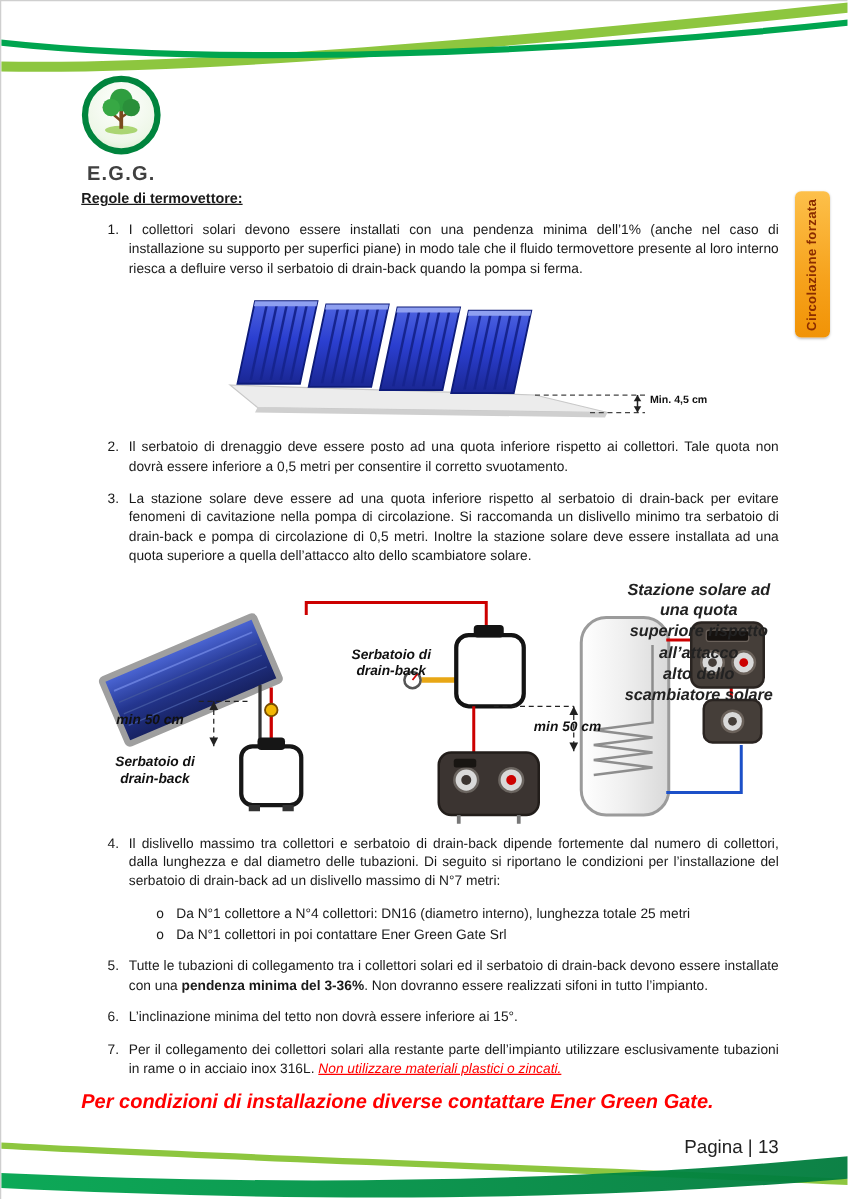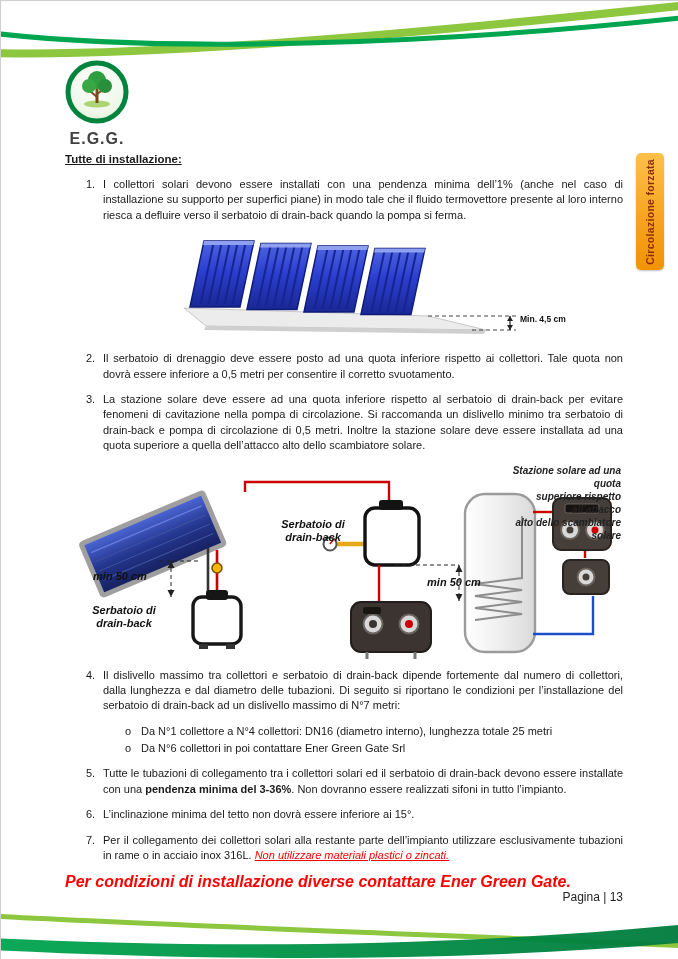--- a/index.html
+++ b/index.html
@@ -19,24 +19,24 @@
   .item .num{flex:none;width:17px;margin-left:21px;}
   .item .txt{flex:1;text-align:justify;}
   .bold{font-weight:bold;}
   .red-underline{color:#FF0000;font-weight:normal;font-style:italic;text-decoration:underline;margin-top:40px;}
   .sub{display:flex;font-size:11px;line-height:1.4;margin:1px 0 2px 60px;}
   .sub .marker{flex:none;width:16px;}
   .sub .sub-txt{flex:1;}
   .fig1{position:relative;width:412px;height:106px;margin:2px 0 12px 105px;}
   .fig2{position:relative;width:556px;height:196px;margin:4px 0 8px 2px;}
   .fig-label{position:absolute;font-size:11px;font-weight:bold;font-style:italic;white-space:pre-line;text-align:center;line-height:1.25;color:#111;}
-  .fig-caption{position:absolute;font-size:10px;font-style:italic;font-weight:bold;white-space:pre-line;text-align:right;line-height:1.3;color:#222;}
+  .fig-caption{position:absolute;font-size:13px;font-style:italic;font-weight:bold;white-space:pre-line;text-align:center;line-height:1.3;color:#222;}
   .fig1-label{position:absolute;left:350px;top:81px;font-size:8.5px;font-weight:bold;color:#111;white-space:nowrap;text-align:center;}
   .red-note{font-size:16px;color:#FF0000;font-weight:bold;font-style:italic;margin-top:4px;}
-  .page-num{position:absolute;right:56px;bottom:56px;font-size:12px;color:#222;}
+  .page-num{position:absolute;right:56px;bottom:34px;font-size:15px;color:#222;}
 </style>
 </head>
 <body>
 
 <div class="page">
 
   <svg class="swoosh-top" width="678" height="72" viewBox="0 0 678 72">
     <path d="M-10,52 C150,56 400,34 688,4" fill="none" stroke="#8DC63F" stroke-width="8"></path>
     <path d="M-10,32 C160,52 430,44 688,16" fill="none" stroke="#00A54F" stroke-width="5"></path>
   </svg>
@@ -59,21 +59,21 @@
       <circle cx="41" cy="27" r="7" fill="#2a8f3a"></circle>
     </svg>
     <div class="logo-text">E.G.G.</div>
   </div>
 
   <div class="side-tab">
     <span>Circolazione forzata</span>
   </div>
 
   <div class="content">
-    <div class="heading">Tutte di installazione:</div>
+    <div class="heading">Regole di termovettore:</div>
 
     <div class="item">
       <span class="num">1.</span>
       <span class="txt">I collettori solari devono essere installati con una pendenza minima dell’1% (anche nel caso di installazione su supporto per superfici piane) in modo tale che il fluido termovettore presente al loro interno riesca a defluire verso il serbatoio di drain-back quando la pompa si ferma.</span>
     </div>
 
     <div class="fig1">
       <svg width="412" height="106" viewBox="0 0 412 106">
         <defs>
           <linearGradient id="pg1" x1="0" y1="0" x2="0" y2="1">
@@ -231,21 +231,21 @@
     <div class="item">
       <span class="num">4.</span>
       <span class="txt">Il dislivello massimo tra collettori e serbatoio di drain-back dipende fortemente dal numero di collettori, dalla lunghezza e dal diametro delle tubazioni. Di seguito si riportano le condizioni per l’installazione del serbatoio di drain-back ad un dislivello massimo di N°7 metri:</span>
     </div>
     <div class="sub">
       <span class="marker">o</span>
       <span class="sub-txt">Da N°1 collettore a N°4 collettori: DN16 (diametro interno), lunghezza totale 25 metri</span>
     </div>
     <div class="sub" style="margin-bottom:10px;">
       <span class="marker">o</span>
-      <span class="sub-txt">Da N°6 collettori in poi contattare Ener Green Gate Srl</span>
+      <span class="sub-txt">Da N°1 collettori in poi contattare Ener Green Gate Srl</span>
     </div>
 
     <div class="item">
       <span class="num">5.</span>
       <span class="txt"><span>Tutte le tubazioni di collegamento tra i collettori solari ed il serbatoio di drain-back devono essere installate con una </span><span class="bold">pendenza minima del 3-36%</span><span>. Non dovranno essere realizzati sifoni in tutto l’impianto.</span></span>
     </div>
 
     <div class="item">
       <span class="num">6.</span>
       <span class="txt">L’inclinazione minima del tetto non dovrà essere inferiore ai 15°.</span>

